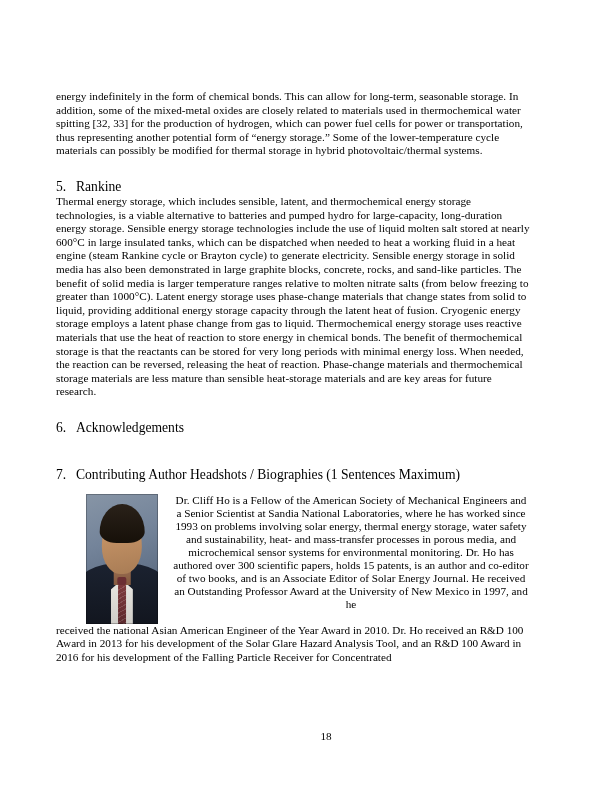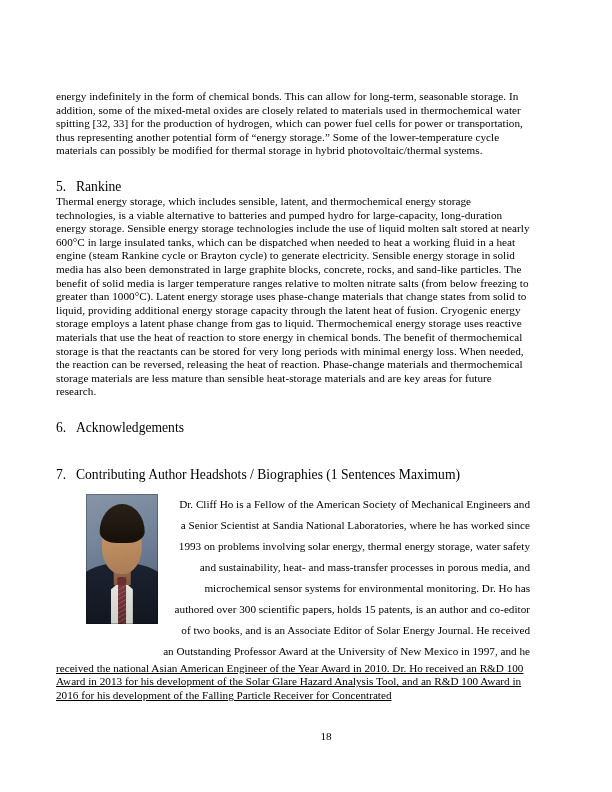--- a/index.html
+++ b/index.html
@@ -188,29 +188,28 @@
   .hs-border {
     position: absolute;
     inset: 0;
     border: 0.6px solid rgba(0,0,0,0.25);
     pointer-events: none;
   }
 
   .bio-text p {
     margin: 0;
     font-size: 11.2px;
-    line-height: 21px;
-    text-align: right;
+    line-height: 13px;
+    text-align: center;
   }
 
   .bio-continue {
     margin: 0;
     font-size: 11.2px;
     line-height: 13.6px;
-    text-decoration: underline;
   }
 
   .page-number {
     position: absolute;
     left: 0;
     right: 0;
     top: 730px;
     text-align: center;
     font-size: 11.2px;
     line-height: 13.6px;

